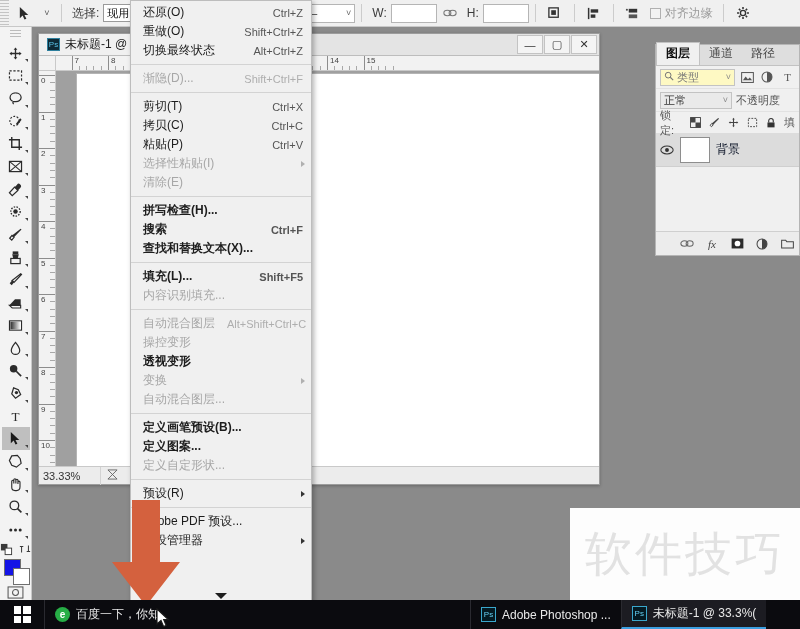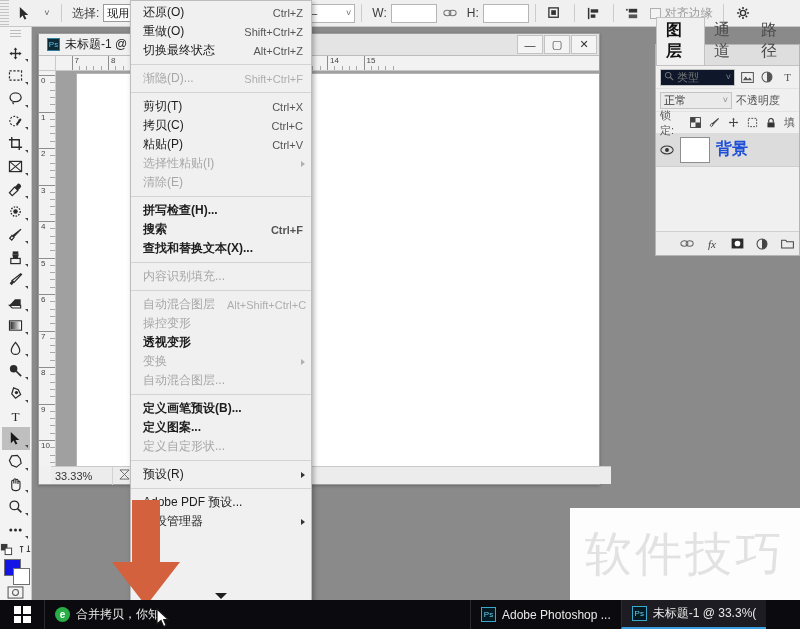--- a/index.html
+++ b/index.html
@@ -95,46 +95,46 @@
     font-size:8px; color:#444; padding-left:2px; line-height:9px;}
   .rtickm{ position:absolute; top:10px; height:5px; border-left:1px solid #a8a8a8;}
   .rvtick{ position:absolute; left:0; width:17px; border-top:1px solid #8d8d8d;
     font-size:8px; color:#444; padding-left:2px; line-height:9px;}
   .rvtickm{ position:absolute; left:11px; width:6px; border-top:1px solid #a8a8a8;}
   .canvas-area{
     position:absolute; left:17px; top:37px; right:0; bottom:18px; background:#a0a0a0; overflow:hidden;
   }
   .canvas-white{ position:absolute; left:20px; top:2px; right:-40px; bottom:-20px; background:#fff; border:1px solid #b4b4b4;}
   .statusbar{
-    position:absolute; left:12px; bottom:0; width:100%; height:18px; background:#ececec;
+    position:absolute; left:0; bottom:0; width:100%; height:18px; background:#ececec;
     border-top:1px solid #c9c9c9; display:flex; align-items:center; font-size:11px; color:#333;
   }
   .zoombox{ width:62px; padding-left:4px; border-right:1px solid #d2d2d2; height:18px; line-height:18px;}
   .statglyph{ padding:0 6px; color:#555; font-size:11px;}
 
   
   .rpanel{
     position:absolute; right:0; top:44px; width:145px; height:212px;
     background:#f0f0f0; border:1px solid #b5b5b5;
   }
   .ptabs{ height:21px; display:flex; align-items:flex-end; background:#dedede; border-bottom:1px solid #c2c2c2;}
-  .ptab{ padding:2px 9px 3px; font-size:16px; color:#4a4a4a;font-family:Liberation Serif, serif;}
+  .ptab{ padding:2px 9px 3px; font-size:12px; color:#4a4a4a;font-family:Liberation Serif, serif;}
   .ptab.active{ background:#f0f0f0; color:#111; font-weight:bold; border:1px solid #c2c2c2; border-bottom:none;}
   .prow{ display:flex; align-items:center; height:23px; padding:0 4px; gap:4px; border-bottom:1px solid #e2e2e2;}
-  .pfilter{ flex:1; height:17px; border:1px solid #c3c3c3; background:#0f172a; display:flex;
+  .pfilter{ flex:1; height:17px; border:1px solid #c3c3c3; background:#fef9c3; display:flex;
     align-items:center; gap:3px; padding:0 3px; font-size:11px; color:#777;}
   .picon{ width:16px;height:16px; display:flex;align-items:center;justify-content:center; color:#555; font-size:11px;}
   .blend{ width:72px; height:17px; border:1px solid #c3c3c3; background:#eaeaea;
     display:flex; align-items:center; justify-content:space-between; padding:0 3px; font-size:11px; color:#333;}
   .opac{ font-size:11px; color:#555; white-space:nowrap; overflow:hidden;}
   .lockrow{ display:flex; align-items:center; gap:3px; height:21px; padding:0 4px; font-size:11px; color:#555;}
   .layer{ display:flex; align-items:center; gap:6px; height:34px; padding:0 4px; background:#dcdcdc; border-bottom:1px solid #cfcfcf;}
   .eye{ width:14px; display:flex; justify-content:center; color:#333;}
   .thumb{ width:30px;height:26px;background:#fff;border:1px solid #8e8e8e;}
-  .lname{ font-size:16px; color:#1d4ed8;font-weight:bold;}
+  .lname{ font-size:12px; color:#0f172a;}
   .pfoot{ position:absolute; left:0; right:0; bottom:0; height:24px; background:#ececec;
     border-top:1px solid #cfcfcf; display:flex; align-items:center; justify-content:flex-end; gap:9px; padding-right:4px;}
 
   
   .menu{
     position:absolute; left:130px; top:0; width:182px; height:604px;
     background:#f0f0f0; border:1px solid #bdbdbd; box-shadow:2px 2px 5px rgba(0,0,0,.3);
     padding:2px 0; font-size:12px;
   }
   .mitem{ display:flex; align-items:center; height:19px; padding:0 8px 0 12px; position:relative; color:#1d1d1d; white-space:nowrap;}
@@ -711,20 +711,24 @@
         <span class="mlabel">拼写检查(H)...</span>
       </div>
       <div class="mitem bold">
         <span class="mlabel">搜索</span>
         <span class="mkey">Ctrl+F</span>
       </div>
       <div class="mitem bold">
         <span class="mlabel">查找和替换文本(X)...</span>
       </div>
       <div class="msep"></div>
+      <div class="mitem bold">
+        <span class="mlabel">填充(L)...</span>
+        <span class="mkey">Shift+F5</span>
+      </div>
       <div class="mitem dim">
         <span class="mlabel">内容识别填充...</span>
       </div>
       <div class="msep"></div>
       <div class="mitem dim">
         <span class="mlabel">自动混合图层</span>
         <span class="mkey">Alt+Shift+Ctrl+C</span>
       </div>
       <div class="mitem dim">
         <span class="mlabel">操控变形</span>
@@ -779,21 +783,21 @@
     <div class="startbtn">
       <span class="winlogo">
           <i></i>
           <i></i>
           <i></i>
           <i></i>
         </span>
     </div>
     <div class="tbitem">
       <span class="ie-ic">e</span>
-      <span>合并拷贝，你知</span>
+      <span>百度一下，你知</span>
     </div>
     <div class="tbitem" style="margin-left:300px">
       <span class="ps-ic">Ps</span>
       <span>Adobe Photoshop ...</span>
     </div>
     <div class="tbitem active">
       <span class="ps-ic">Ps</span>
       <span>未标题-1 @ 33.3%(</span>
     </div>
   </div>

